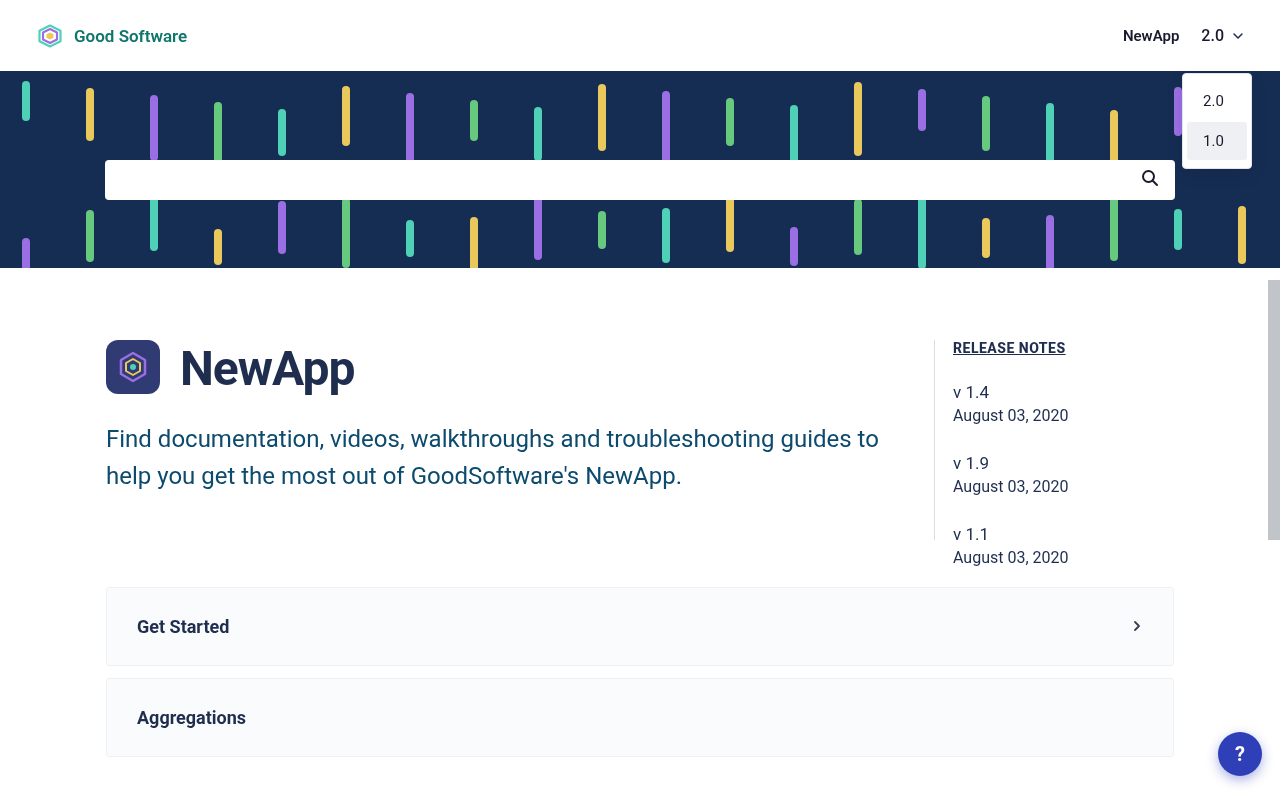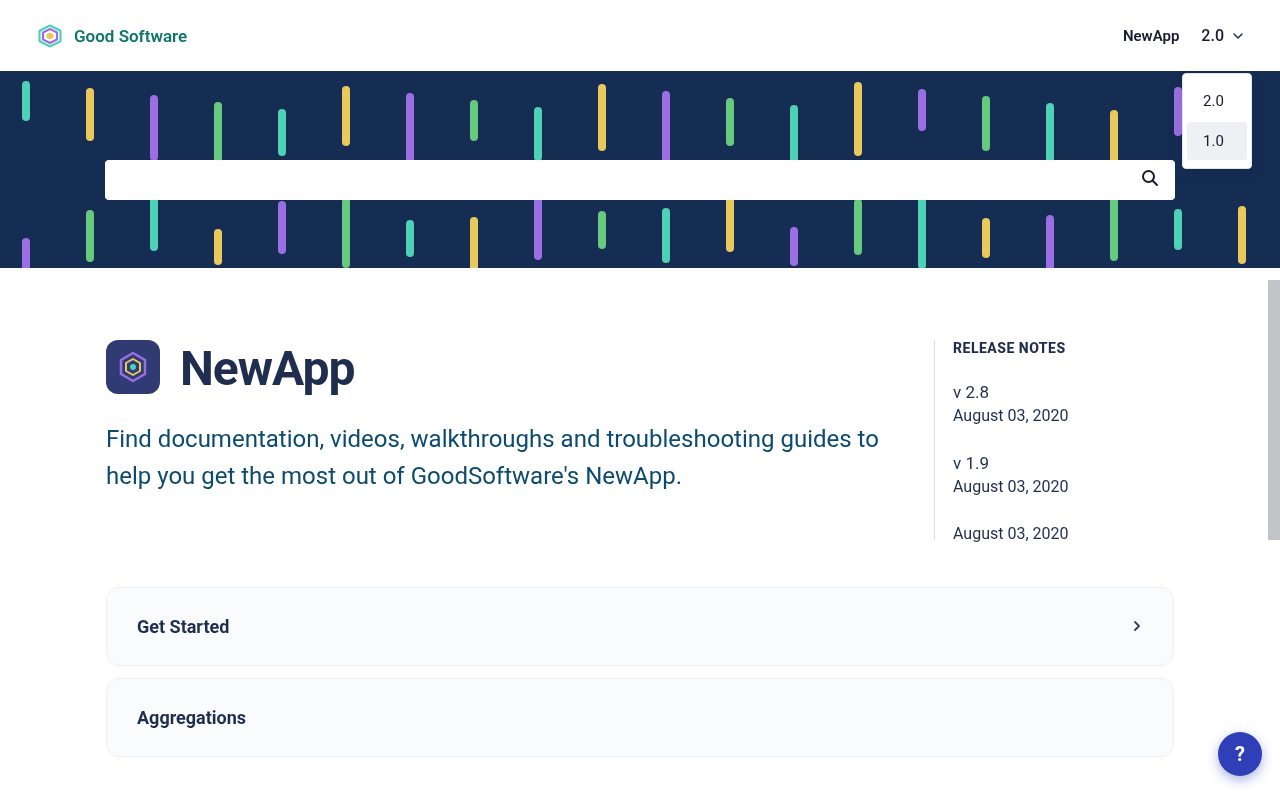--- a/index.html
+++ b/index.html
@@ -159,21 +159,21 @@
   max-width: 780px;
 }
 
 .accordions {
   margin-top: 92px;
   width: 1068px;
 }
 .accordion {
   background: #fafbfc;
   border: 1px solid #eef0f3;
-  border-radius: 13px;
+  border-radius: 3px;
   padding: 28px 30px;
   margin-bottom: 12px;
   display: flex;
   align-items: center;
   justify-content: space-between;
   cursor: pointer;
 }
 .acc-label {
   font-size: 18px;
   font-weight: 700;
@@ -192,20 +192,21 @@
   border-left: 1px solid #d9dde3;
   padding-left: 18px;
   height: 200px;
 }
 .side-head {
   font-size: 14px;
   font-weight: 800;
   letter-spacing: 0.5px;
   color: #1f2e4f;
   margin-bottom: 26px;
+  text-decoration: underline;
 }
 .release {
   margin-bottom: 28px;
   cursor: pointer;
 }
 .release-v {
   font-size: 17px;
   font-weight: 400;
   color: #1f2e4f;
   margin-bottom: 4px;
@@ -354,28 +355,29 @@
         <span class="acc-chev">
           
         </span>
       </div>
     </div>
   </div>
 
   <div class="sidebar">
     <div class="side-head">RELEASE NOTES</div>
     <div class="release">
-      <div class="release-v">v 2.8</div>
+      <div class="release-v">v 1.4</div>
       <div class="release-d">August 03, 2020</div>
     </div>
     <div class="release">
       <div class="release-v">v 1.9</div>
       <div class="release-d">August 03, 2020</div>
     </div>
     <div class="release">
+      <div class="release-v">v 1.1</div>
       <div class="release-d">August 03, 2020</div>
     </div>
   </div>
 </div>
 
 <div class="scroll-track"></div>
 
 <div class="help-fab">
   <span>?</span>
 </div>

